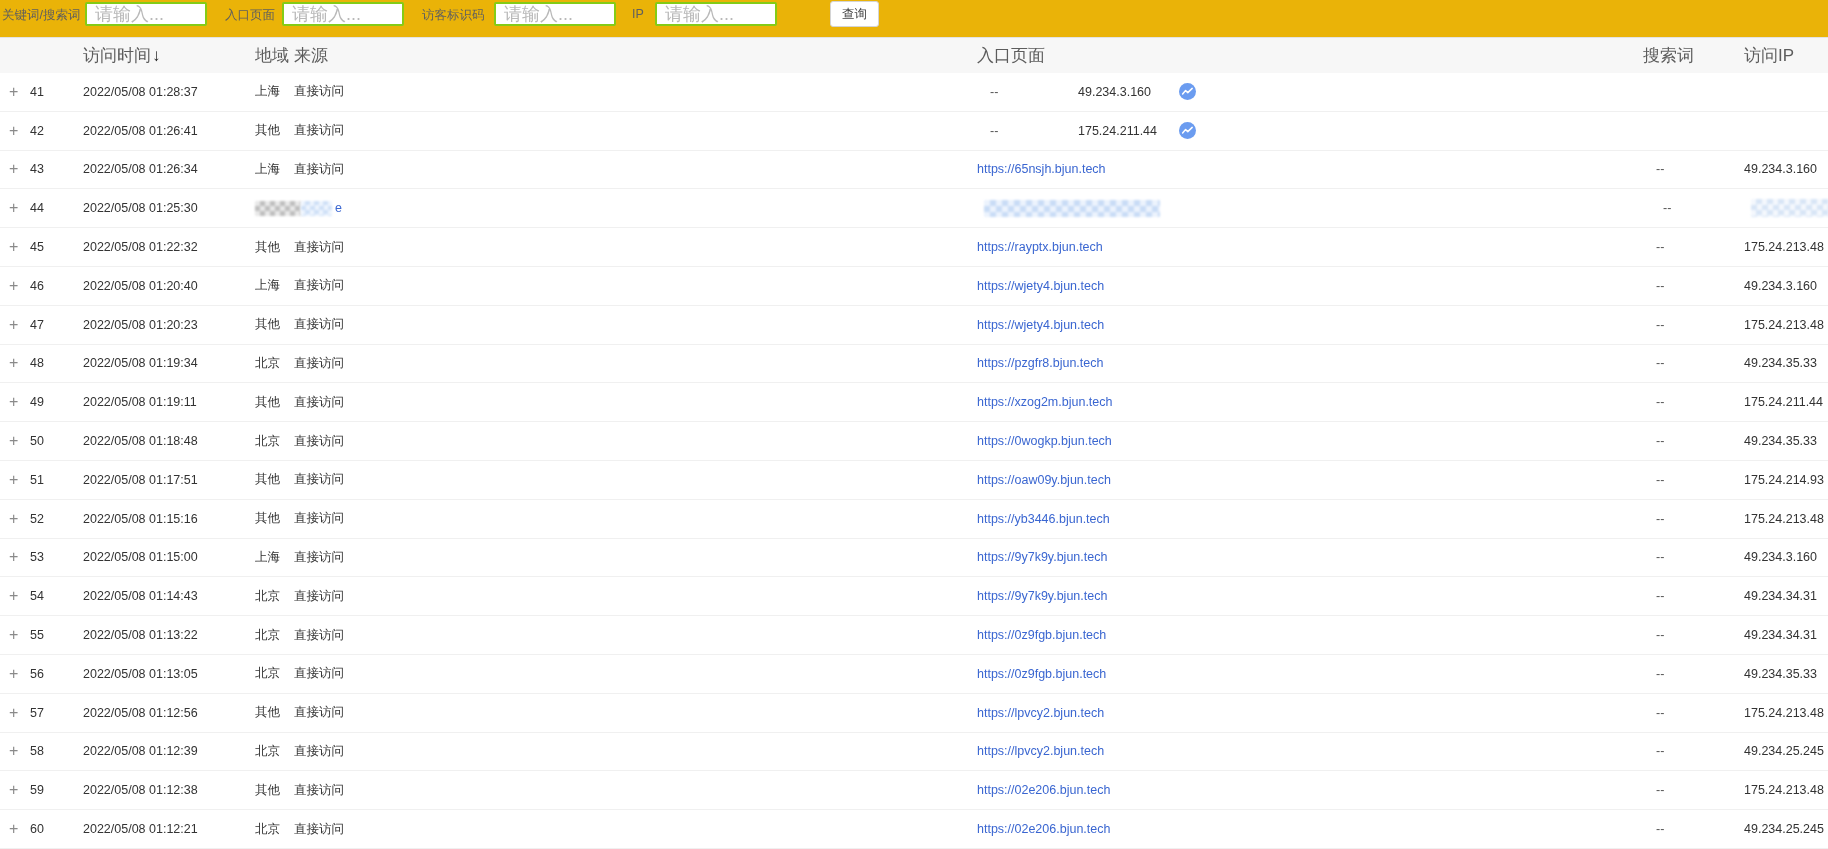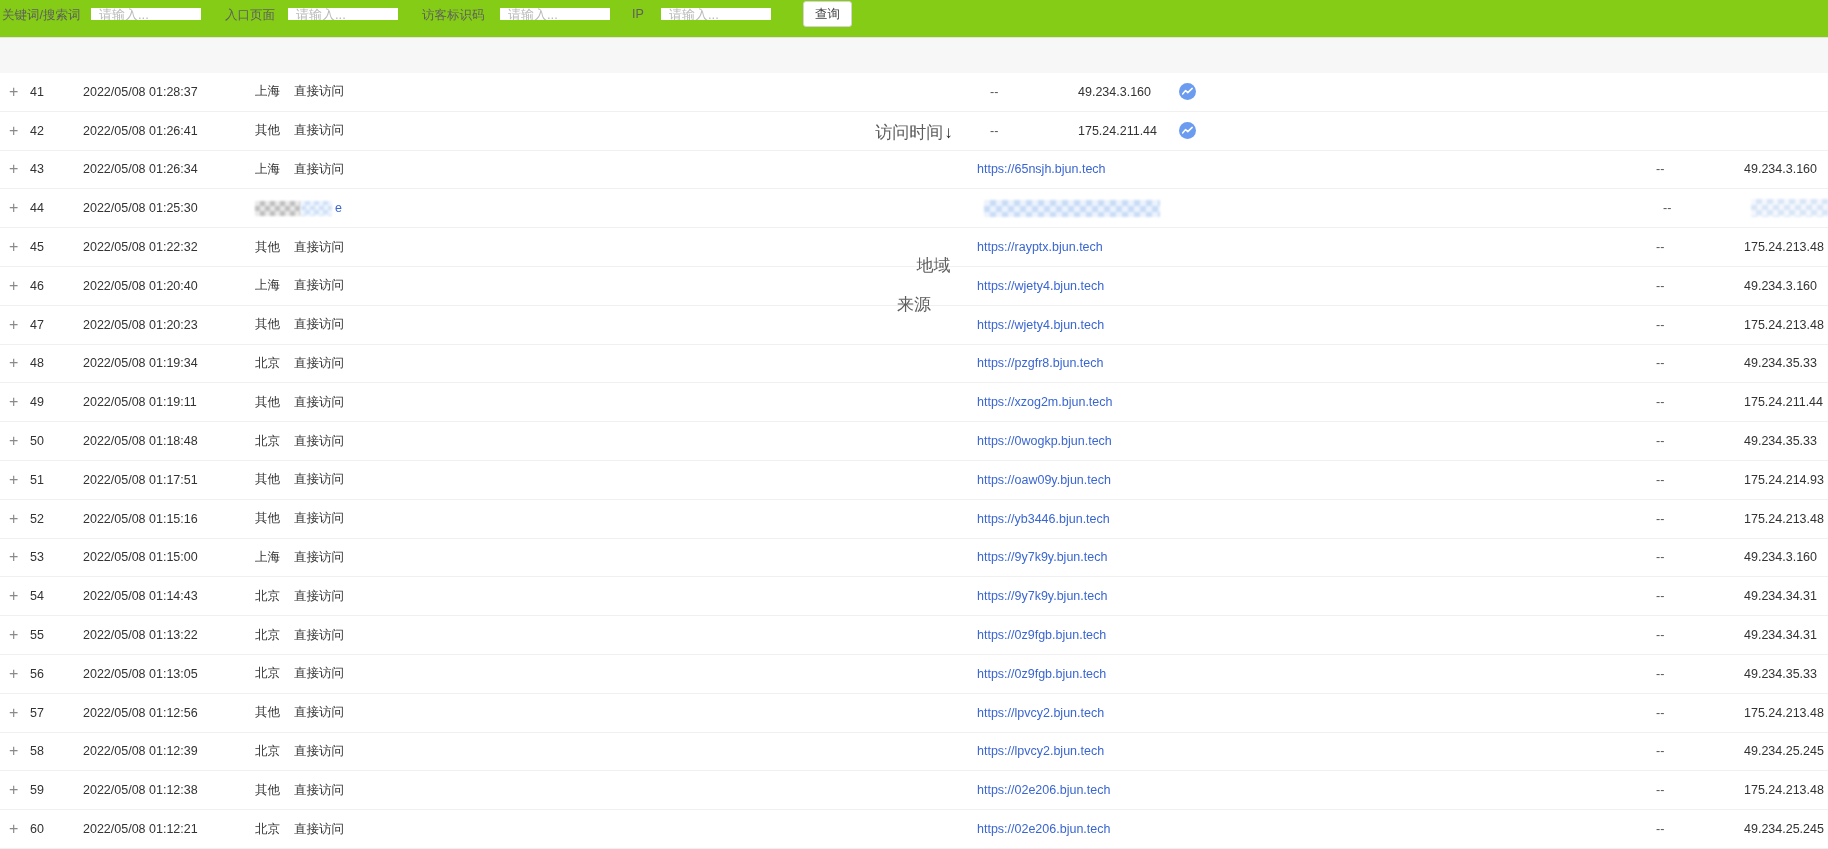--- a/index.html
+++ b/index.html
@@ -1,30 +1,30 @@
 <!DOCTYPE html>
 <html><head>
 <meta charset="utf-8">
 <style>
   * { margin:0; padding:0; box-sizing:border-box; }
   html,body { width:1828px; height:849px; background:#fff; overflow:hidden;
     font-family:"Liberation Sans", sans-serif; }
   
-  .filterbar { position:relative; height:37px; background:#84cc16; }
+  .filterbar { position:relative; height:37px; background:#eab308; }
   .filterbar .lbl { position:absolute; top:7px; font-size:12.5px; color:#5f5f5f; white-space:nowrap; }
-  .filterbar input { position:absolute; top:2px; height:24px; width:122px; border:6px solid #84cc16;
-    border-radius:2px; font-size:13px; padding:0 8px; color:#333; outline:none; background:#fff;
+  .filterbar input { position:absolute; top:2px; height:24px; width:122px; border:2px solid #84cc16;
+    border-radius:2px; font-size:18px; padding:0 8px; color:#333; outline:none; background:#fff;
     font-family:"Liberation Sans", sans-serif; }
   .filterbar input::placeholder { color:#b9b9b9; }
-  .btn-query { position:absolute; top:1px; left:803px; width:49px; height:26px; background:#fff;
+  .btn-query { position:absolute; top:1px; left:830px; width:49px; height:26px; background:#fff;
     border:1px solid #d4d4d4; border-radius:3px; font-size:12.5px; color:#444; cursor:pointer;
     font-family:Liberation Serif, serif; }
   
   .thead { display:flex; align-items:center; height:36px; background:#f7f7f7;
-    border-top:1px solid #e3e3e3; font-size:17px; color:#5c5c5c;flex-direction:column; }
+    border-top:1px solid #e3e3e3; font-size:17px; color:#5c5c5c; }
   .row { display:flex; align-items:center; height:38.8px; border-bottom:1px solid #f0f0f0;
     font-size:12.5px; color:#333; background:#fff; }
   .c-expand { flex:0 0 28px; padding-left:9px; }
   .c-num    { flex:0 0 55px; padding-left:2px; }
   .c-time   { flex:0 0 133px; }
   .c-region { flex:0 0 39px;margin-left:39px; }
   .c-source { flex:0 0 683px; }
   .c-entry  { flex:0 0 666px; }
   .c-search { flex:0 0 96px; }
   .c-ip     { flex:0 0 100px; padding-left:5px; }

